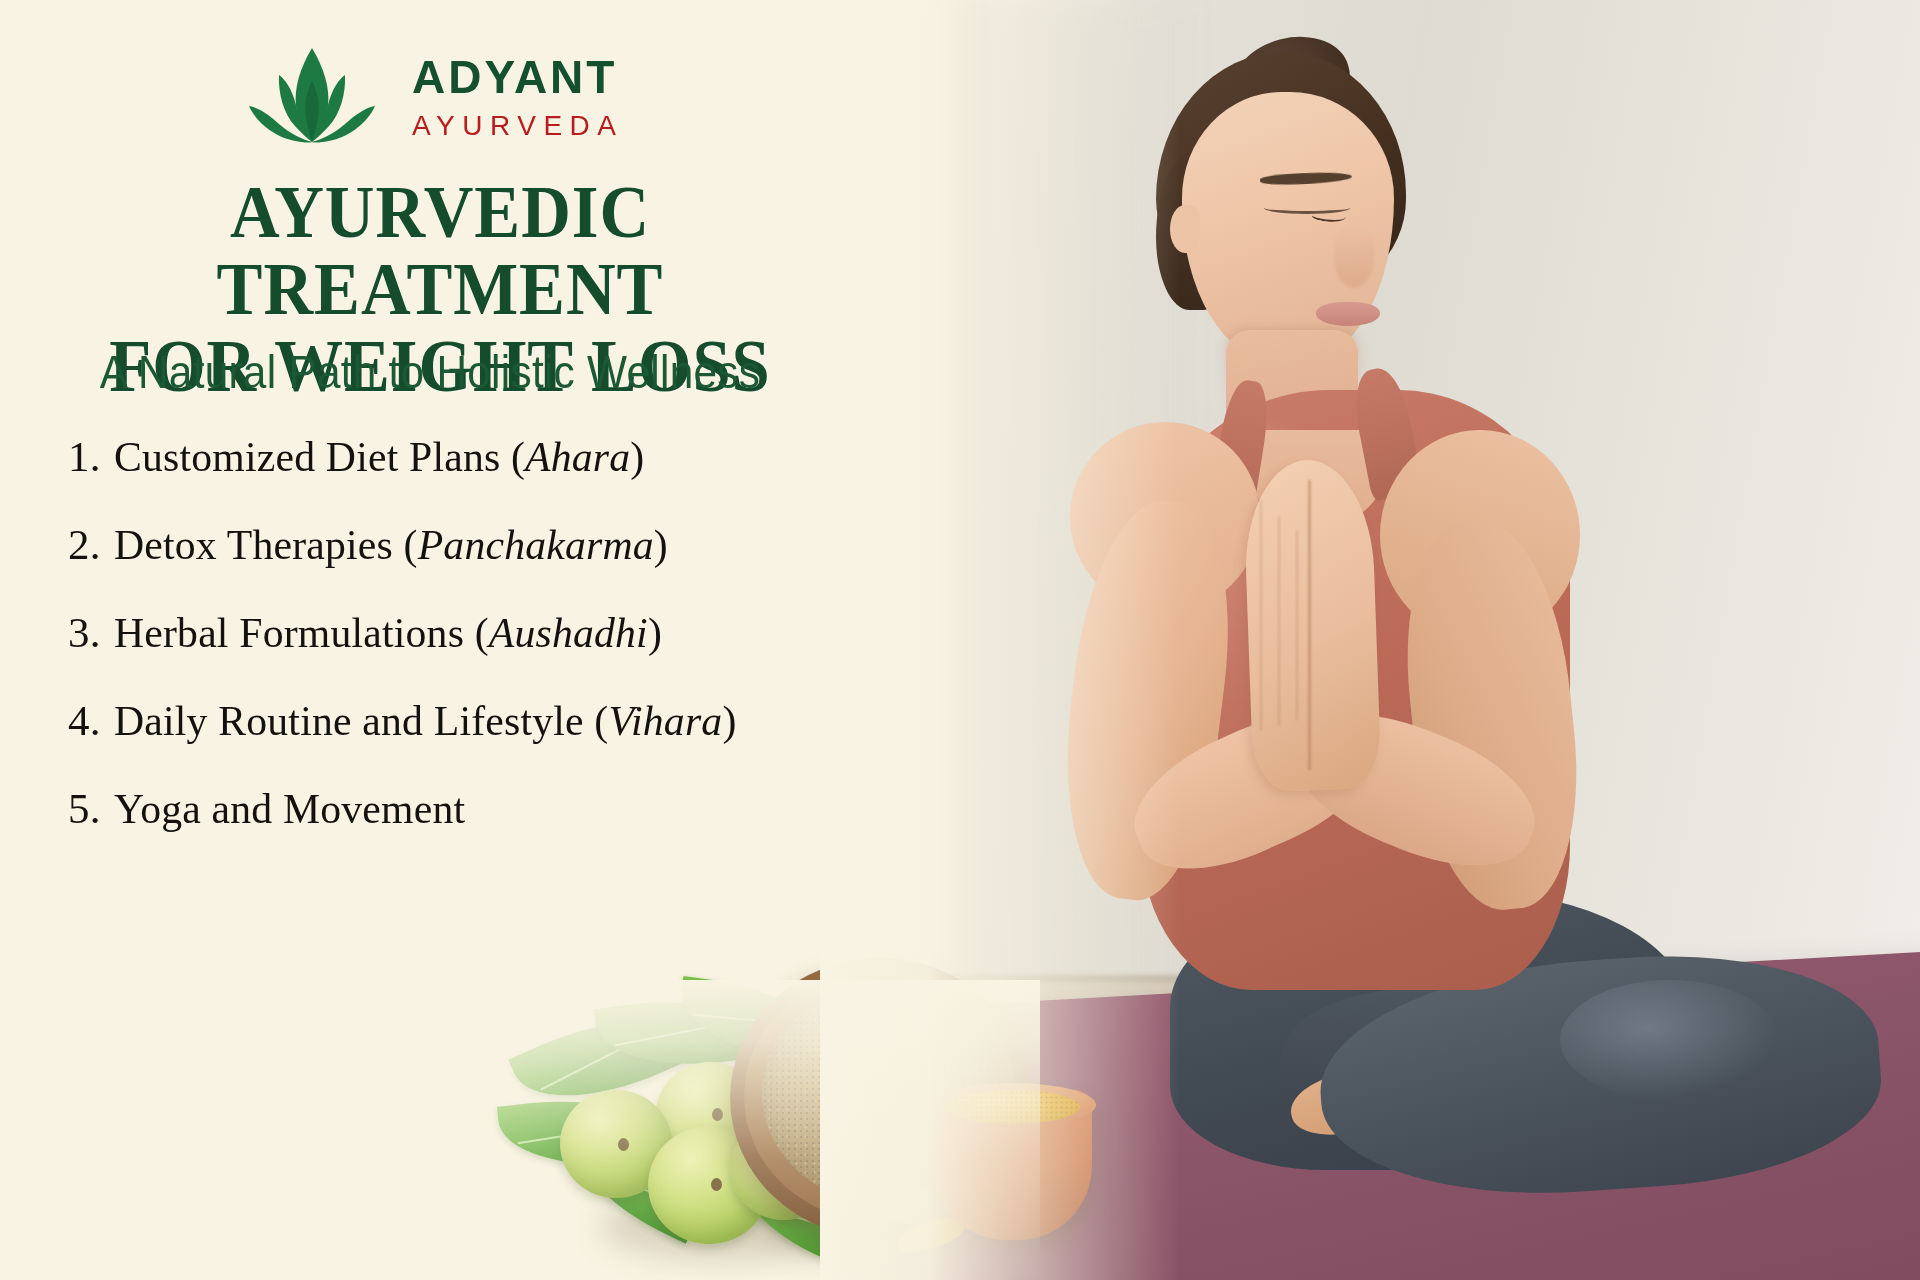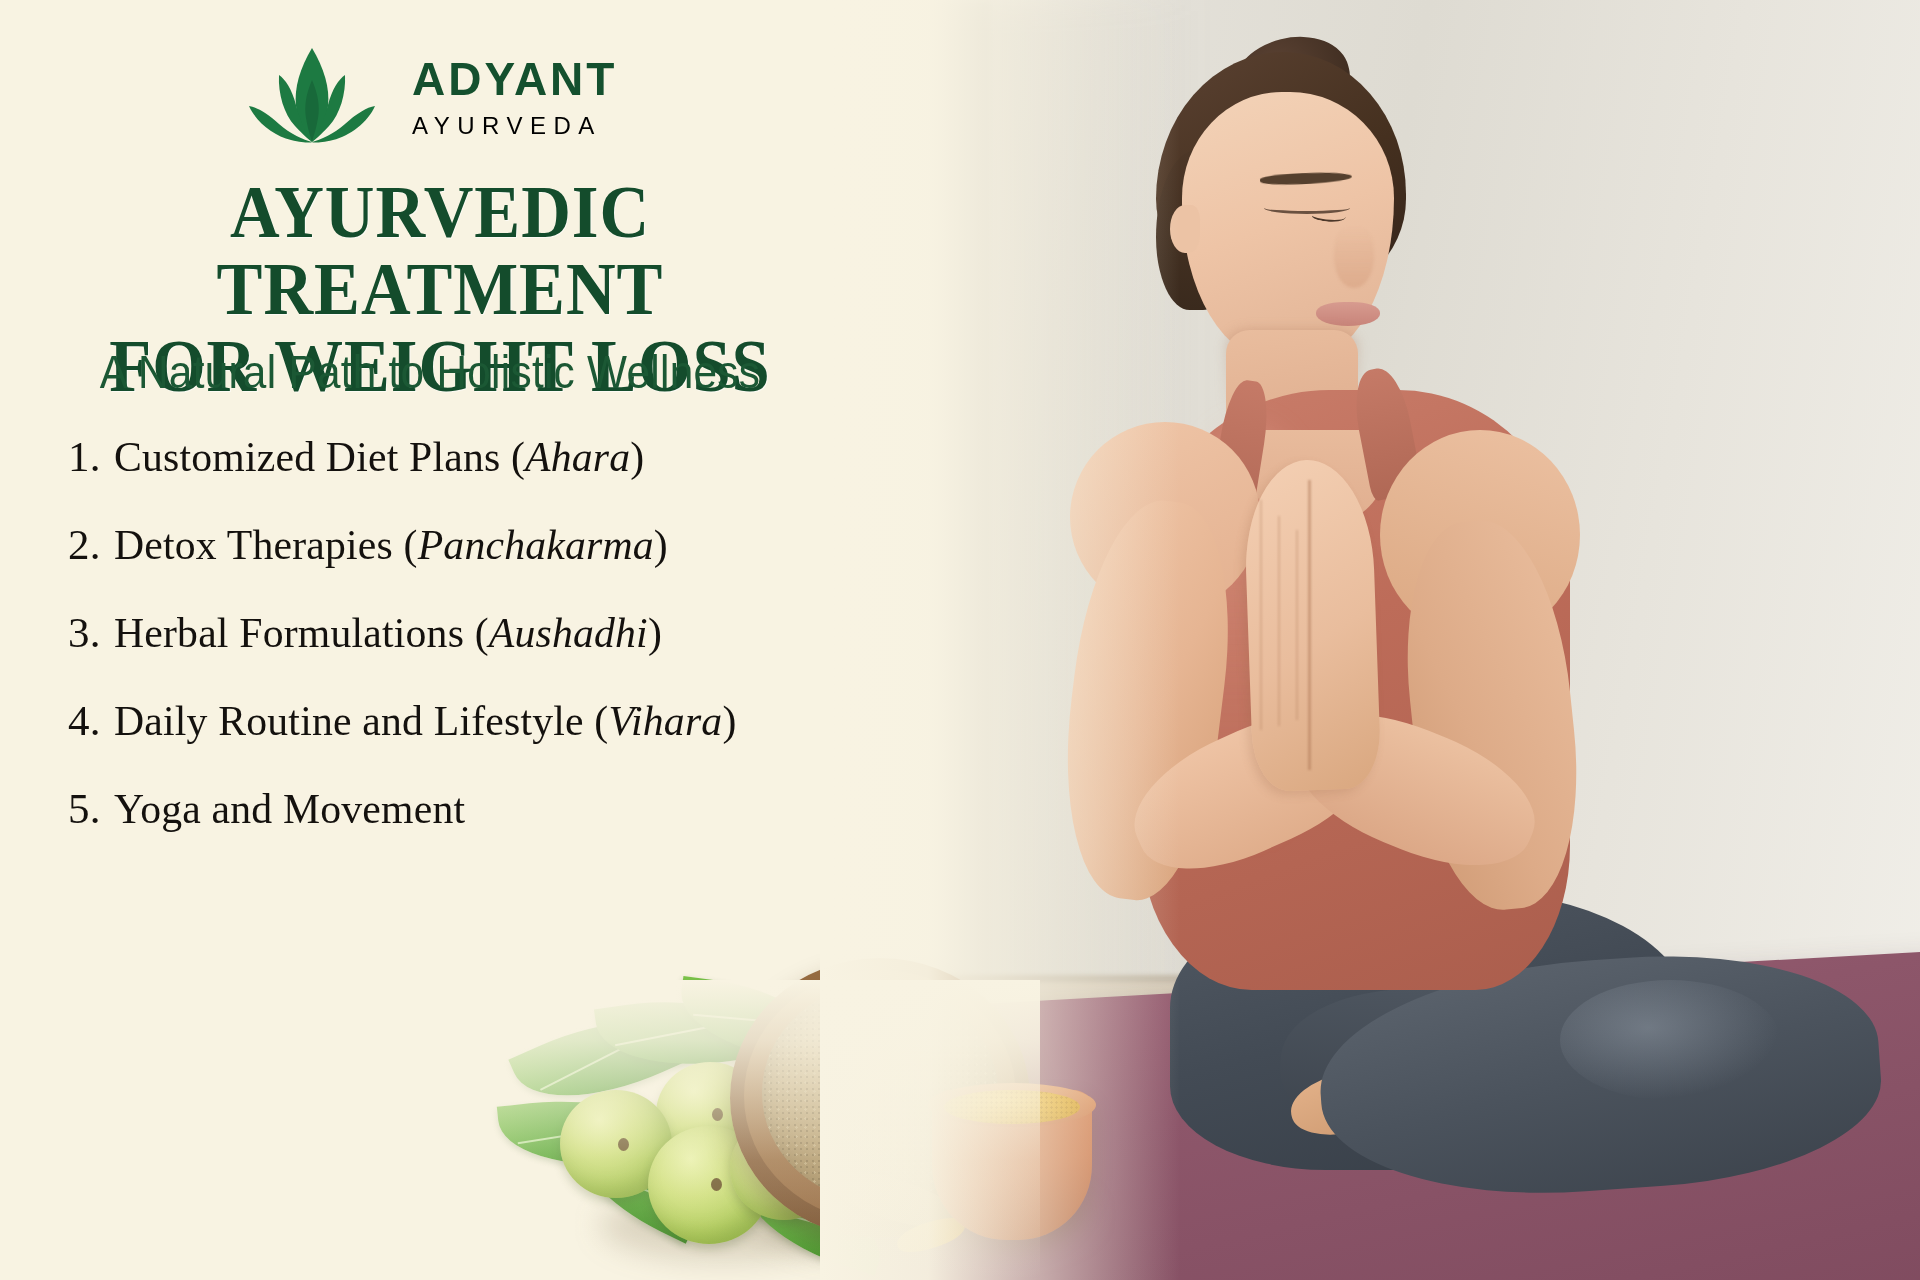--- a/index.html
+++ b/index.html
@@ -349,21 +349,21 @@
 
   .brand { position:absolute; left:238px; top:42px; display:flex; align-items:center; gap:26px; }
   .lotus { width:148px; height:110px; flex:0 0 auto; }
   .brand-words { display:flex; flex-direction:column; line-height:1; }
   .brand-name {
     font-family:"Liberation Sans", sans-serif;
     font-size:46px; font-weight:700; letter-spacing:3px; color:#14502e;
   }
   .brand-sub {
     font-family:"Liberation Sans", sans-serif;
-    font-size:24px; font-weight:400; letter-spacing:7.5px; color:#000000;
+    font-size:28px; font-weight:400; letter-spacing:7.5px; color:#b91c1c;
     margin-top:12px;
   }
 
   .title {
     position:absolute; left:0; top:174px; width:880px;
     text-align:center;
     font-family:"Liberation Serif", serif;
     font-weight:700; font-size:74px; line-height:1.04;
     letter-spacing:1px;
     color:#144c2c;

